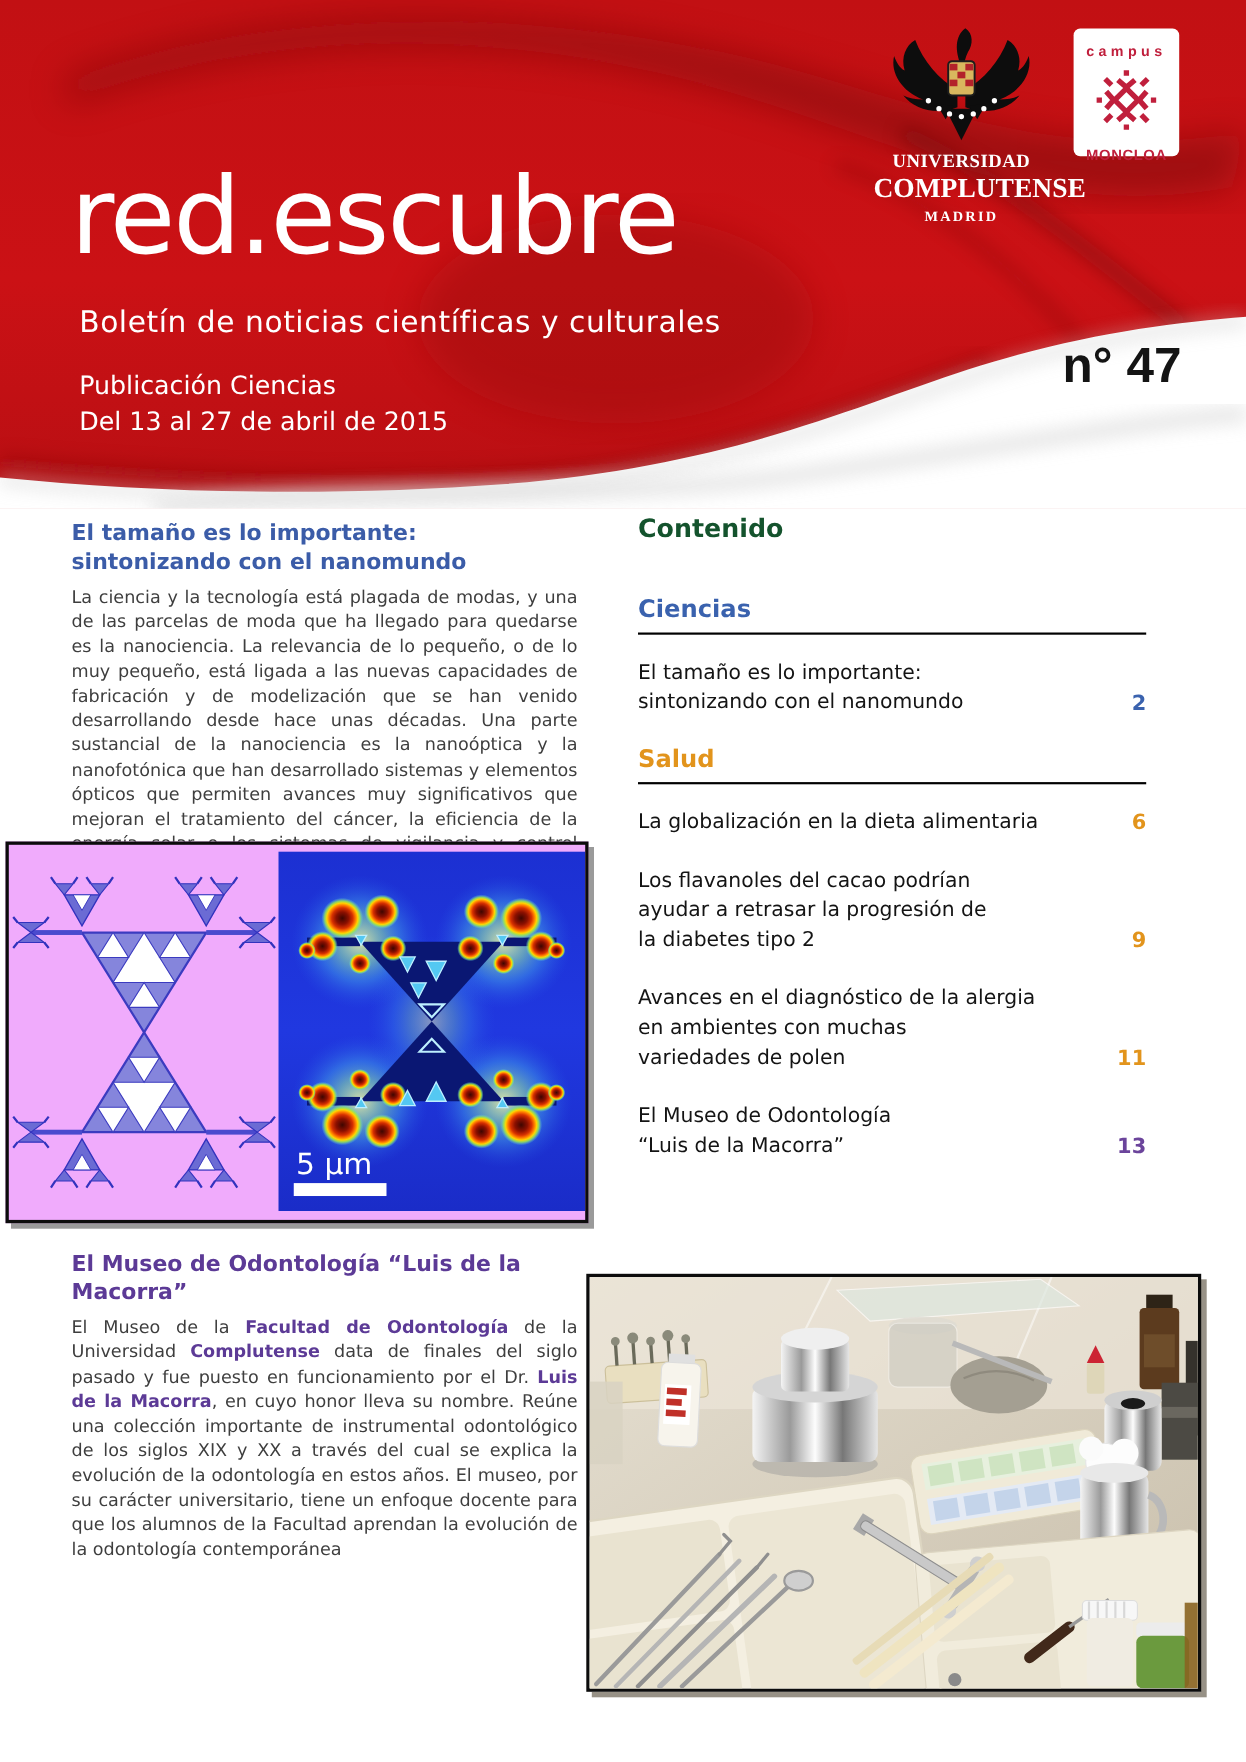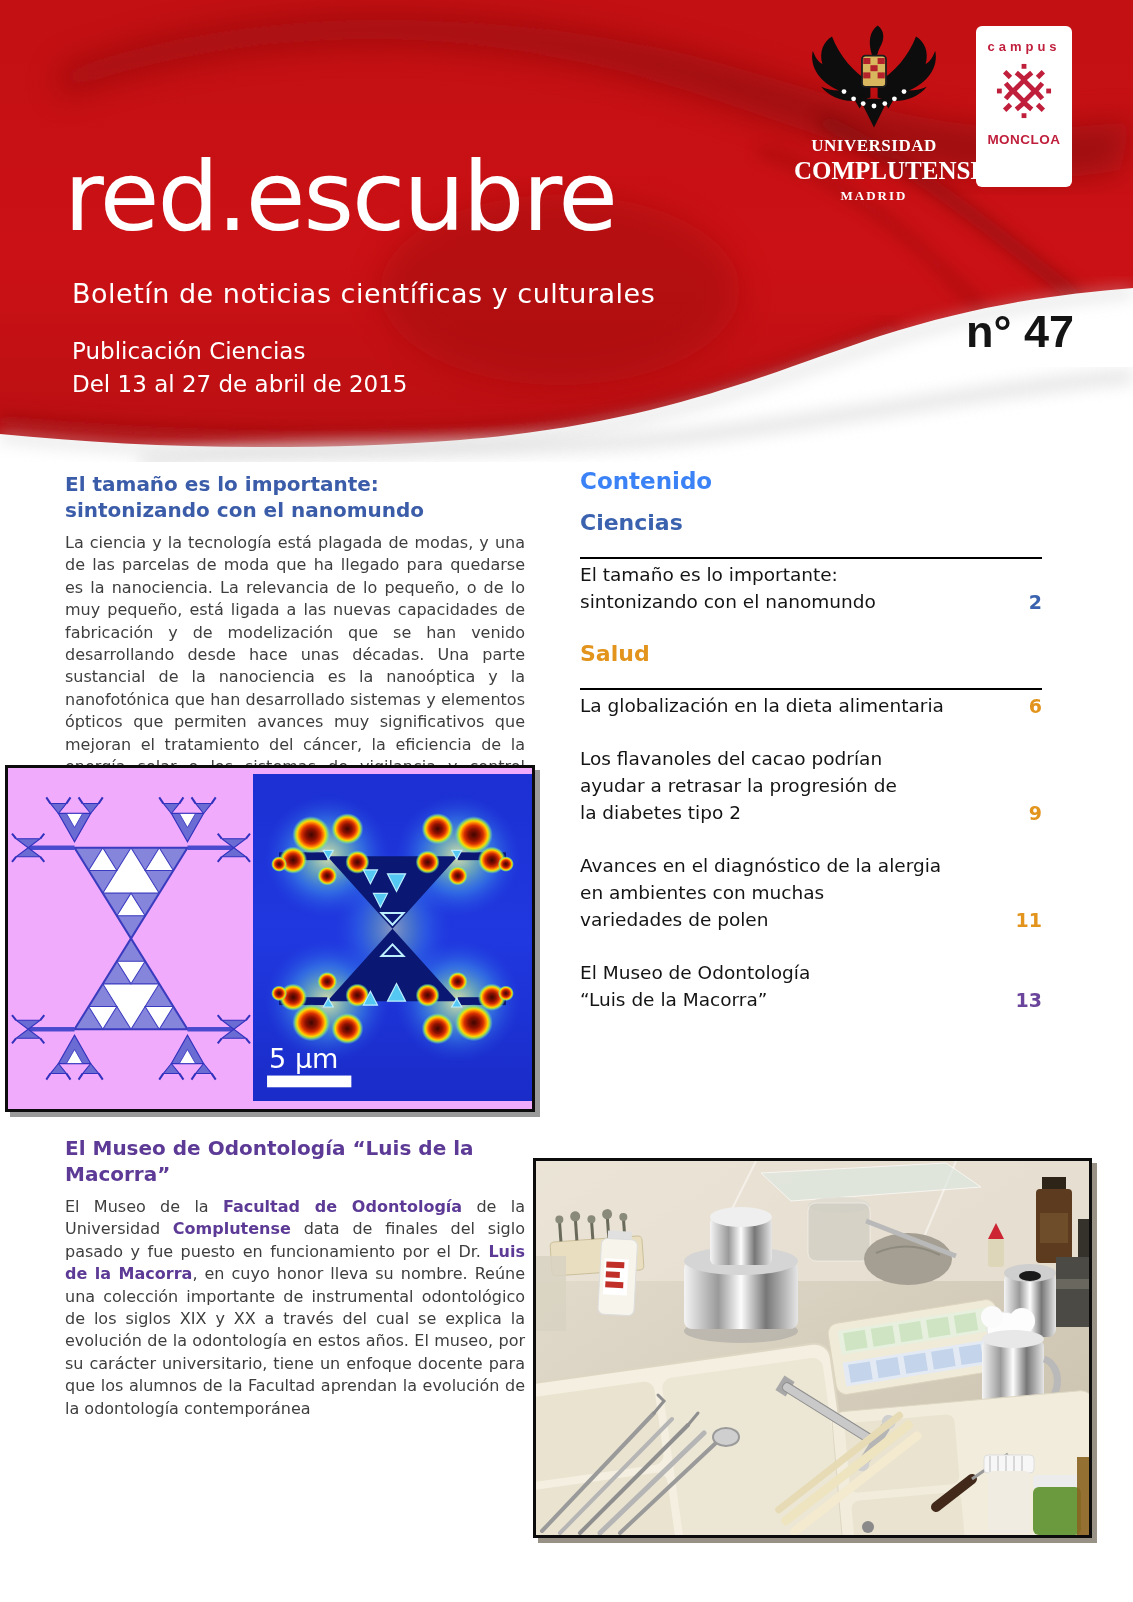--- a/index.html
+++ b/index.html
@@ -13,21 +13,21 @@
         letter-spacing:-2px;font-weight:400;font-family:"DejaVu Sans",sans-serif}
   .subtitle{position:absolute;left:72px;top:278px;font-size:27px;color:#fff;letter-spacing:.5px}
   .pubinfo{position:absolute;left:72px;top:335px;font-size:23px;line-height:33px;color:#fff}
   .issue{position:absolute;left:966px;top:306px;font-size:45px;font-weight:bold;color:#141414;
          font-family:"Liberation Sans",sans-serif}
   .ucm{position:absolute;left:794px;top:22px;width:160px;text-align:center;color:#fff;
        font-family:Liberation Serif, serif;font-weight:bold}
   .ucm .l1{font-size:17px;letter-spacing:.5px;margin-top:2px}
   .ucm .l2{font-size:25px;margin-top:1px}
   .ucm .l3{font-size:13px;letter-spacing:2px;margin-top:3px}
-  .campus{position:absolute;left:976px;top:26px;width:96px;height:161px;background:#fff;
+  .campus{position:absolute;left:976px;top:26px;width:96px;height:116px;background:#fff;
           border-radius:6px;text-align:center;color:#c01f3c;
           font-family:"Liberation Sans",sans-serif;font-weight:bold}
   .campus .cw{font-size:13px;letter-spacing:4px;margin-top:13px}
   .campus .mo{font-size:13.5px;letter-spacing:.5px;margin-top:8px}
   .campus svg{margin-top:8px}
 
   
   .art{position:absolute;width:460px}
   .art h2{margin:0 0 9px 0;font-size:20px;line-height:26px;font-weight:bold}
   .art p{margin:0;font-size:16px;line-height:22.4px;text-align:justify;color:#3e3e3e}
@@ -41,27 +41,27 @@
   .figure{position:absolute;left:5px;top:765px;width:524px;height:341px;background:#f0abfc;
           border:3px solid #0c0c0c;box-shadow:5px 5px 0 rgba(120,120,120,.75)}
   .frac{position:absolute;left:2px;top:8px;width:242px;height:325px}
   .heat{position:absolute;right:0;top:6px;width:279px;height:327px}
   .photo{position:absolute;left:533px;top:1158px;width:553px;height:374px;
          border:3px solid #0c0c0c;box-shadow:5px 5px 0 rgba(125,118,104,.8);overflow:hidden}
   .photo svg{display:block}
 
   
   .toc{position:absolute;left:580px;top:468px;width:462px}
-  .toc-title{margin:0 0 16px 0;font-size:23px;font-weight:bold;color:#3b82f6}
-  .toc-sec h3{margin:0;font-size:22px;font-weight:bold;padding-bottom:22px;border-bottom:2px solid #000}
+  .toc-title{margin:0 0 48px 0;font-size:23px;font-weight:bold;color:#14532d}
+  .toc-sec h3{margin:0;font-size:22px;font-weight:bold;padding-bottom:8px;border-bottom:2px solid #000}
   .toc-sec + .toc-sec{margin-top:26px}
   .sec-ciencias h3{color:#3a62ae}
   .sec-salud h3{color:#e2941c}
   .sec-cultura h3{color:#6b449b}
-  .toc-item{display:flex;justify-content:space-between;align-items:flex-end;margin-top:2px}
+  .toc-item{display:flex;justify-content:space-between;align-items:flex-end;margin-top:21px}
   .toc-item + .toc-item{margin-top:26px}
   .ti-title{font-size:18.5px;line-height:27px;color:#141414;white-space:pre-line;width:390px}
   .ti-page{font-size:19px;font-weight:bold;padding-bottom:2px}
   .sec-ciencias .ti-page{color:#3a62ae}
   .sec-salud .ti-page{color:#e2941c}
   .sec-cultura .ti-page{color:#6b449b}
 </style>
 </head>
 <body>
 

